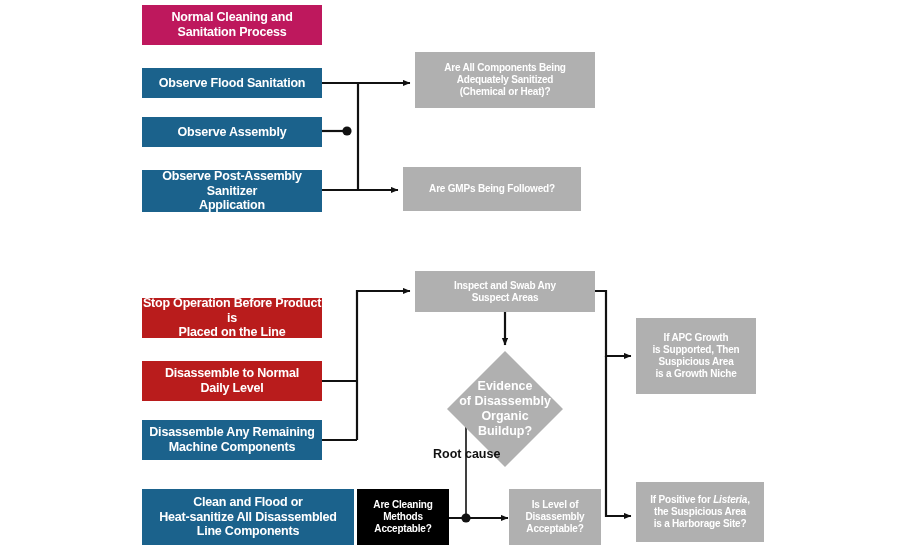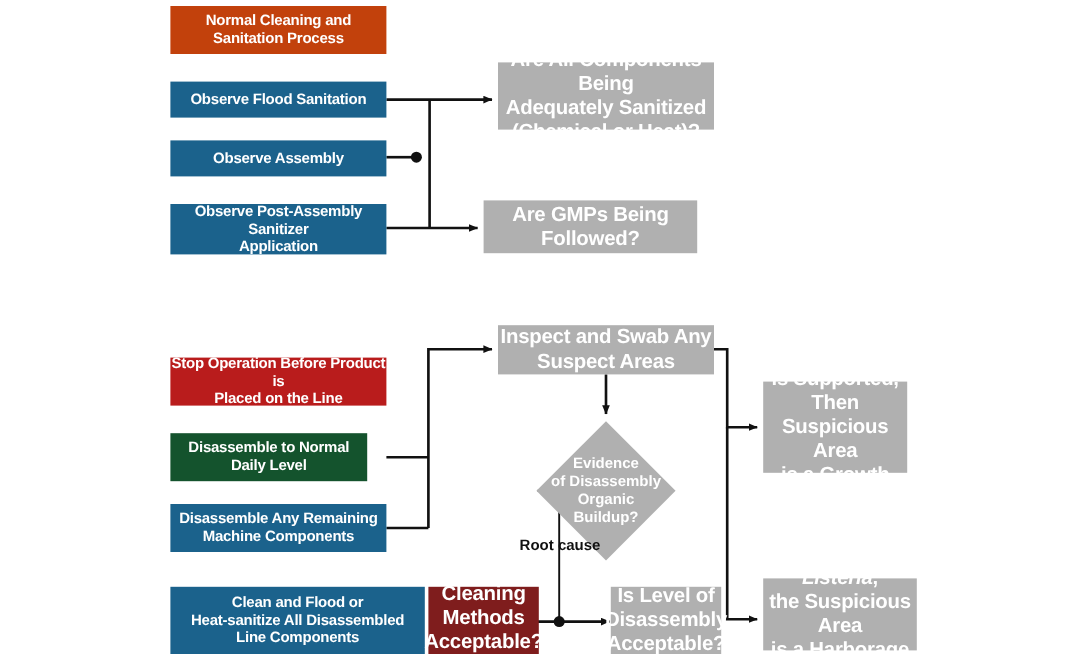--- a/index.html
+++ b/index.html
@@ -32,21 +32,21 @@
     line-height: 1.18;
     letter-spacing: -0.2px;
     z-index: 2;
   }
   .blue {
     background: #1b628c;
     font-size: 12.5px;
   }
   .gray {
     background: #b0b0b0;
-    font-size: 17px;
+    font-size: 10px;
   }
   .diamond {
     position: absolute;
     z-index: 2;
   }
   .diamond .shape {
     position: absolute;
     left: 0; top: 0;
     width: 100%;
     height: 100%;
@@ -125,21 +125,21 @@
 
     <path class="wire" d="M595,291 L606,291 L606,356 L631,356" marker-end="url(#arrow)"></path>
     <path class="wire" d="M606,356 L606,516 L631,516" marker-end="url(#arrow)"></path>
 
     <path class="wire-thin" d="M448,409 L466,409 L466,518"></path>
     <circle class="dot" cx="466" cy="518" r="4.6"></circle>
     <path class="wire" d="M466,518 L420,518" marker-end="url(#arrow)"></path>
     <path class="wire" d="M466,518 L508,518" marker-end="url(#arrow)"></path>
   </svg>
 
-  <div class="node blue" style="left: 142px; top: 5px; width: 180px; height: 40px; background: #c2410c;">
+  <div class="node blue" style="left: 142px; top: 5px; width: 180px; height: 40px; background: #be185d;">
     <span>
       <span class="ln">Normal Cleaning and</span>
       <span class="ln">Sanitation Process</span>
     </span>
   </div>
 
   <div class="node blue" style="left: 142px; top: 68px; width: 180px; height: 30px; background: rgb(27, 98, 140);">
     <span>
       <span class="ln">Observe Flood Sanitation</span>
     </span>
@@ -159,21 +159,21 @@
   </div>
 
 
   <div class="node blue" style="left: 142px; top: 298px; width: 180px; height: 40px; background: #b91c1c;">
     <span>
       <span class="ln">Stop Operation Before Product is</span>
       <span class="ln">Placed on the Line</span>
     </span>
   </div>
 
-  <div class="node blue" style="left: 142px; top: 361px; width: 164px; height: 40px; background: #14532d;">
+  <div class="node blue" style="left: 142px; top: 361px; width: 180px; height: 40px; background: #b91c1c;">
     <span>
       <span class="ln">Disassemble to Normal</span>
       <span class="ln">Daily Level</span>
     </span>
   </div>
 
   <div class="node blue" style="left: 142px; top: 420px; width: 180px; height: 40px; background: rgb(27, 98, 140);">
     <span>
       <span class="ln">Disassemble Any Remaining</span>
       <span class="ln">Machine Components</span>
@@ -219,21 +219,21 @@
   </div>
 
   <div class="node gray" style="left: 636px; top: 482px; width: 128px; height: 60px; background: rgb(176, 176, 176);">
     <span>
       <span class="ln"><span>If Positive for </span><em class="sci">Listeria</em><span>,</span></span>
       <span class="ln">the Suspicious Area</span>
       <span class="ln">is a Harborage Site?</span>
     </span>
   </div>
 
-  <div class="node gray" style="left: 357px; top: 489px; width: 92px; height: 56px; background: #7f1d1d; align-items: flex-end;">
+  <div class="node gray" style="left: 357px; top: 489px; width: 92px; height: 56px; background: #000000;">
     <span>
       <span class="ln">Are Cleaning</span>
       <span class="ln">Methods</span>
       <span class="ln">Acceptable?</span>
     </span>
   </div>
 
   <div class="node gray" style="left: 509px; top: 489px; width: 92px; height: 56px; background: rgb(176, 176, 176);">
     <span>
       <span class="ln">Is Level of</span>

